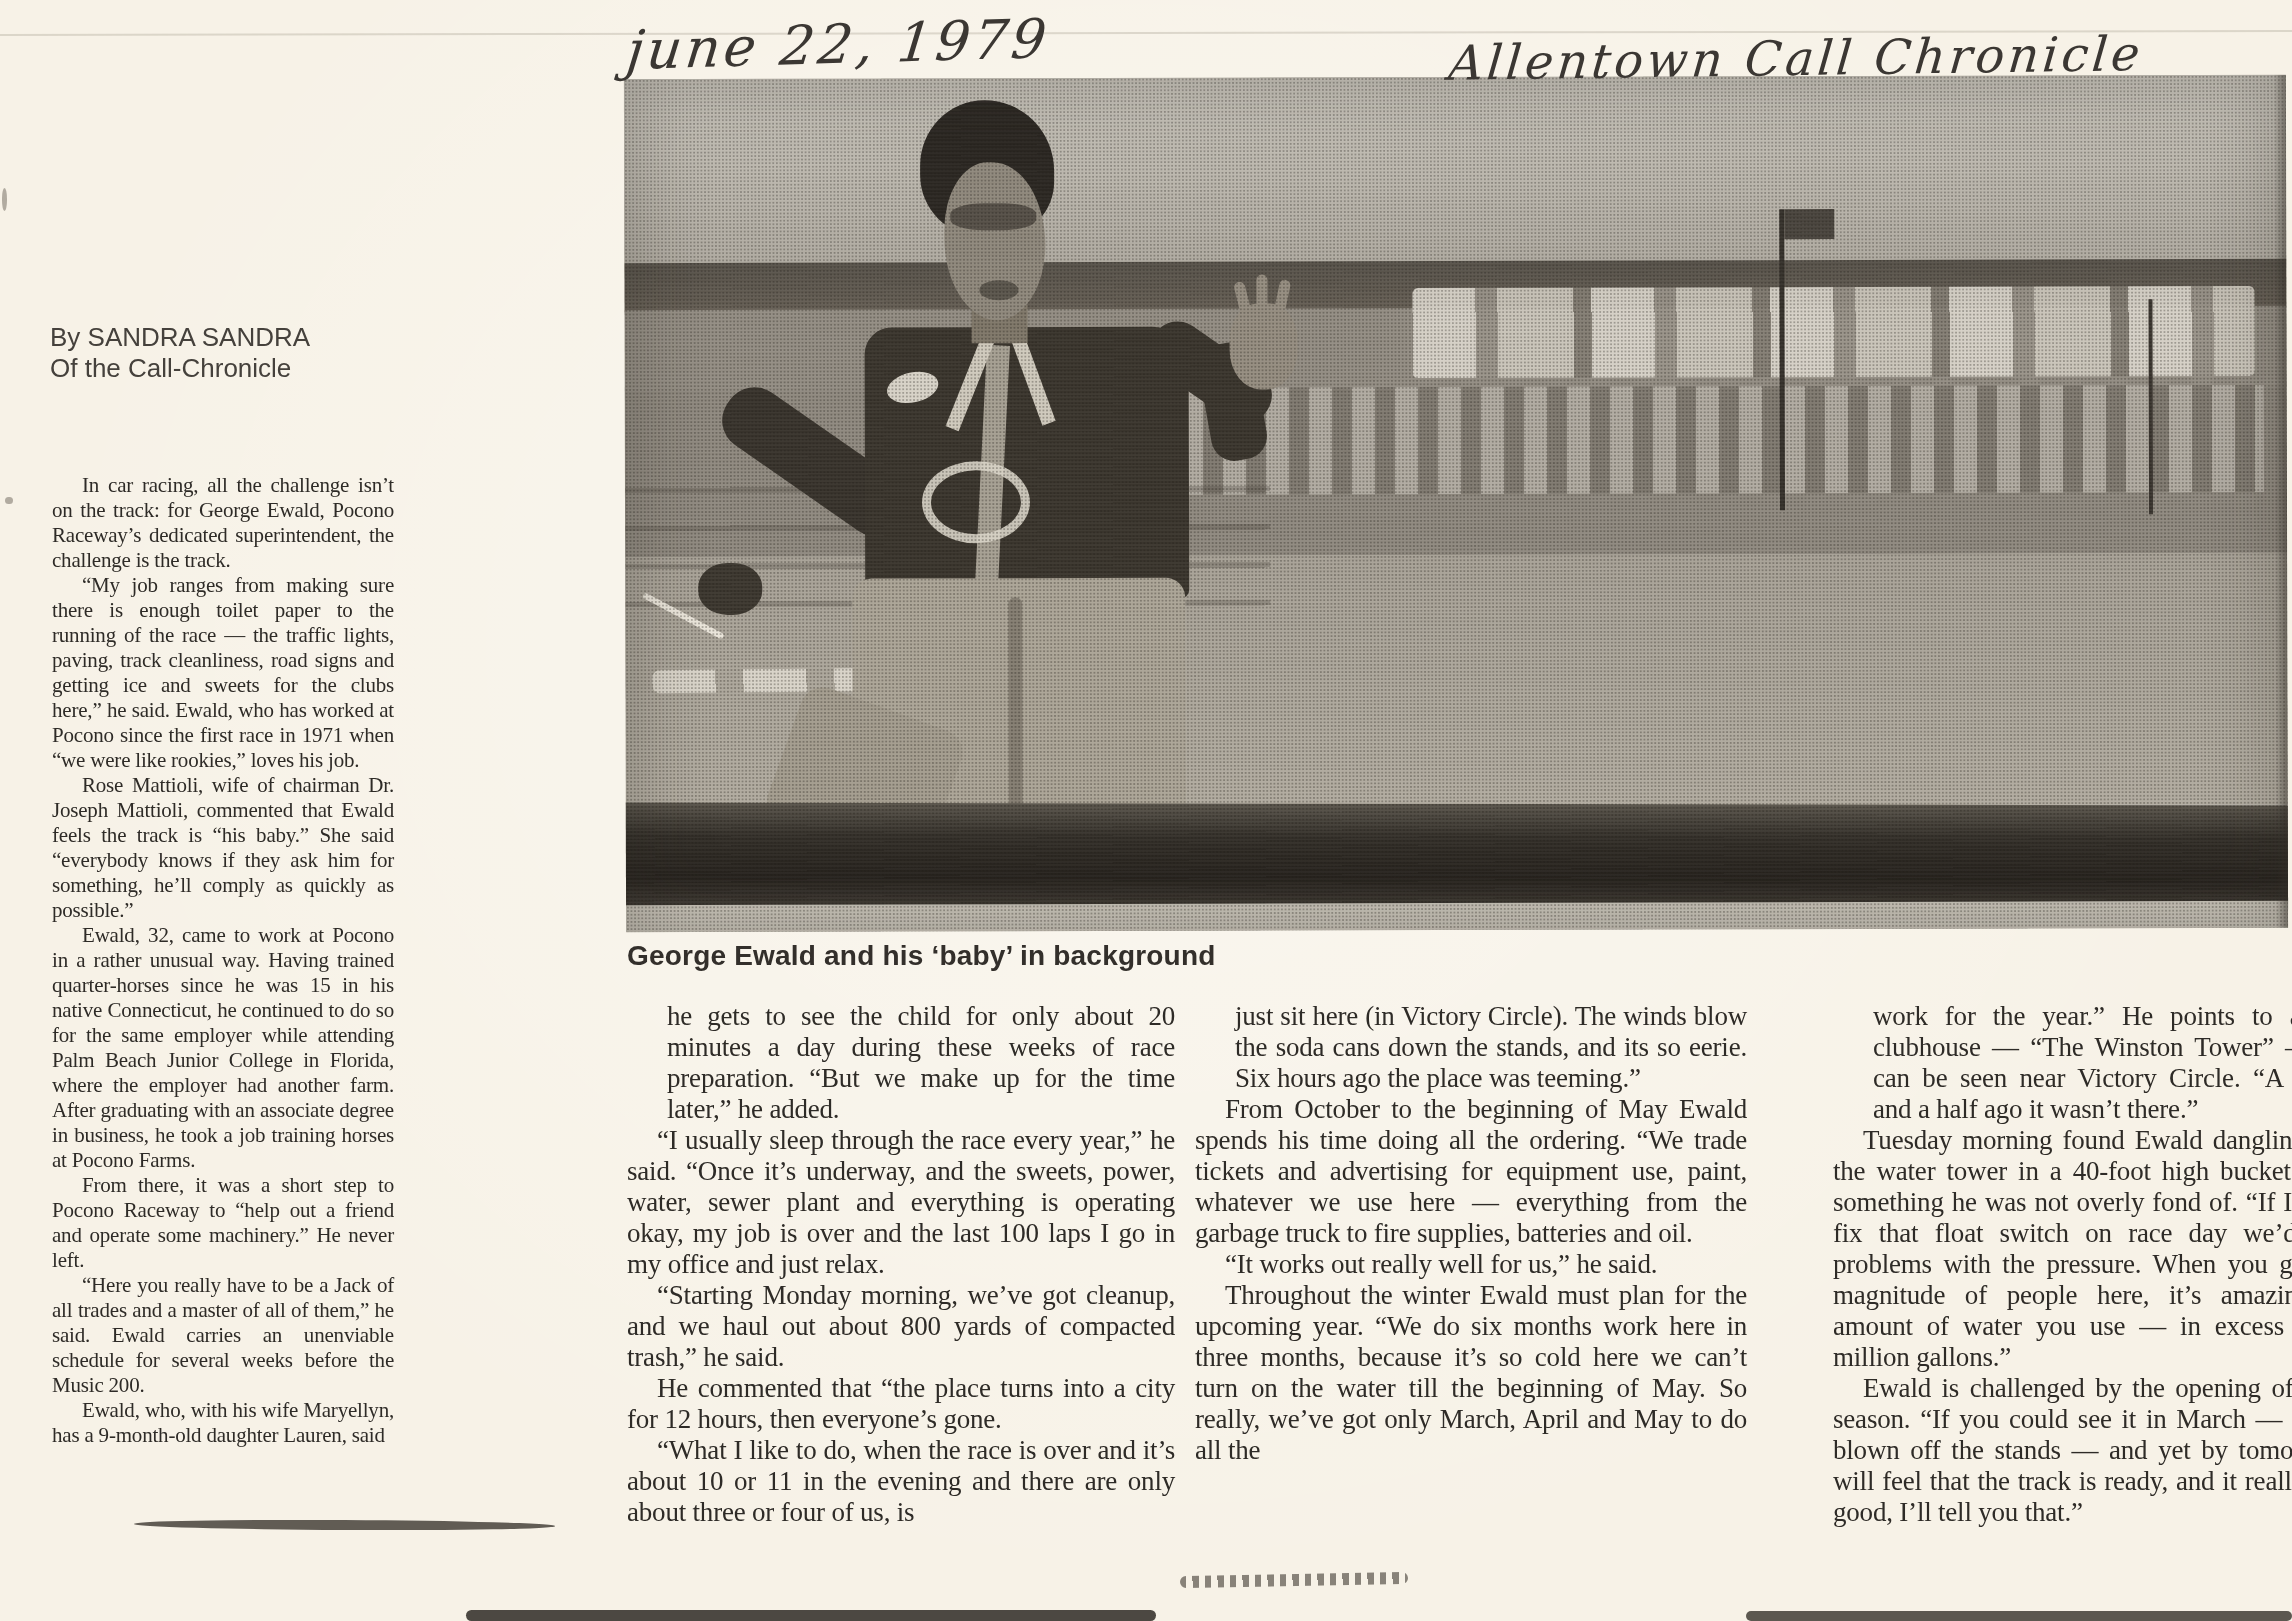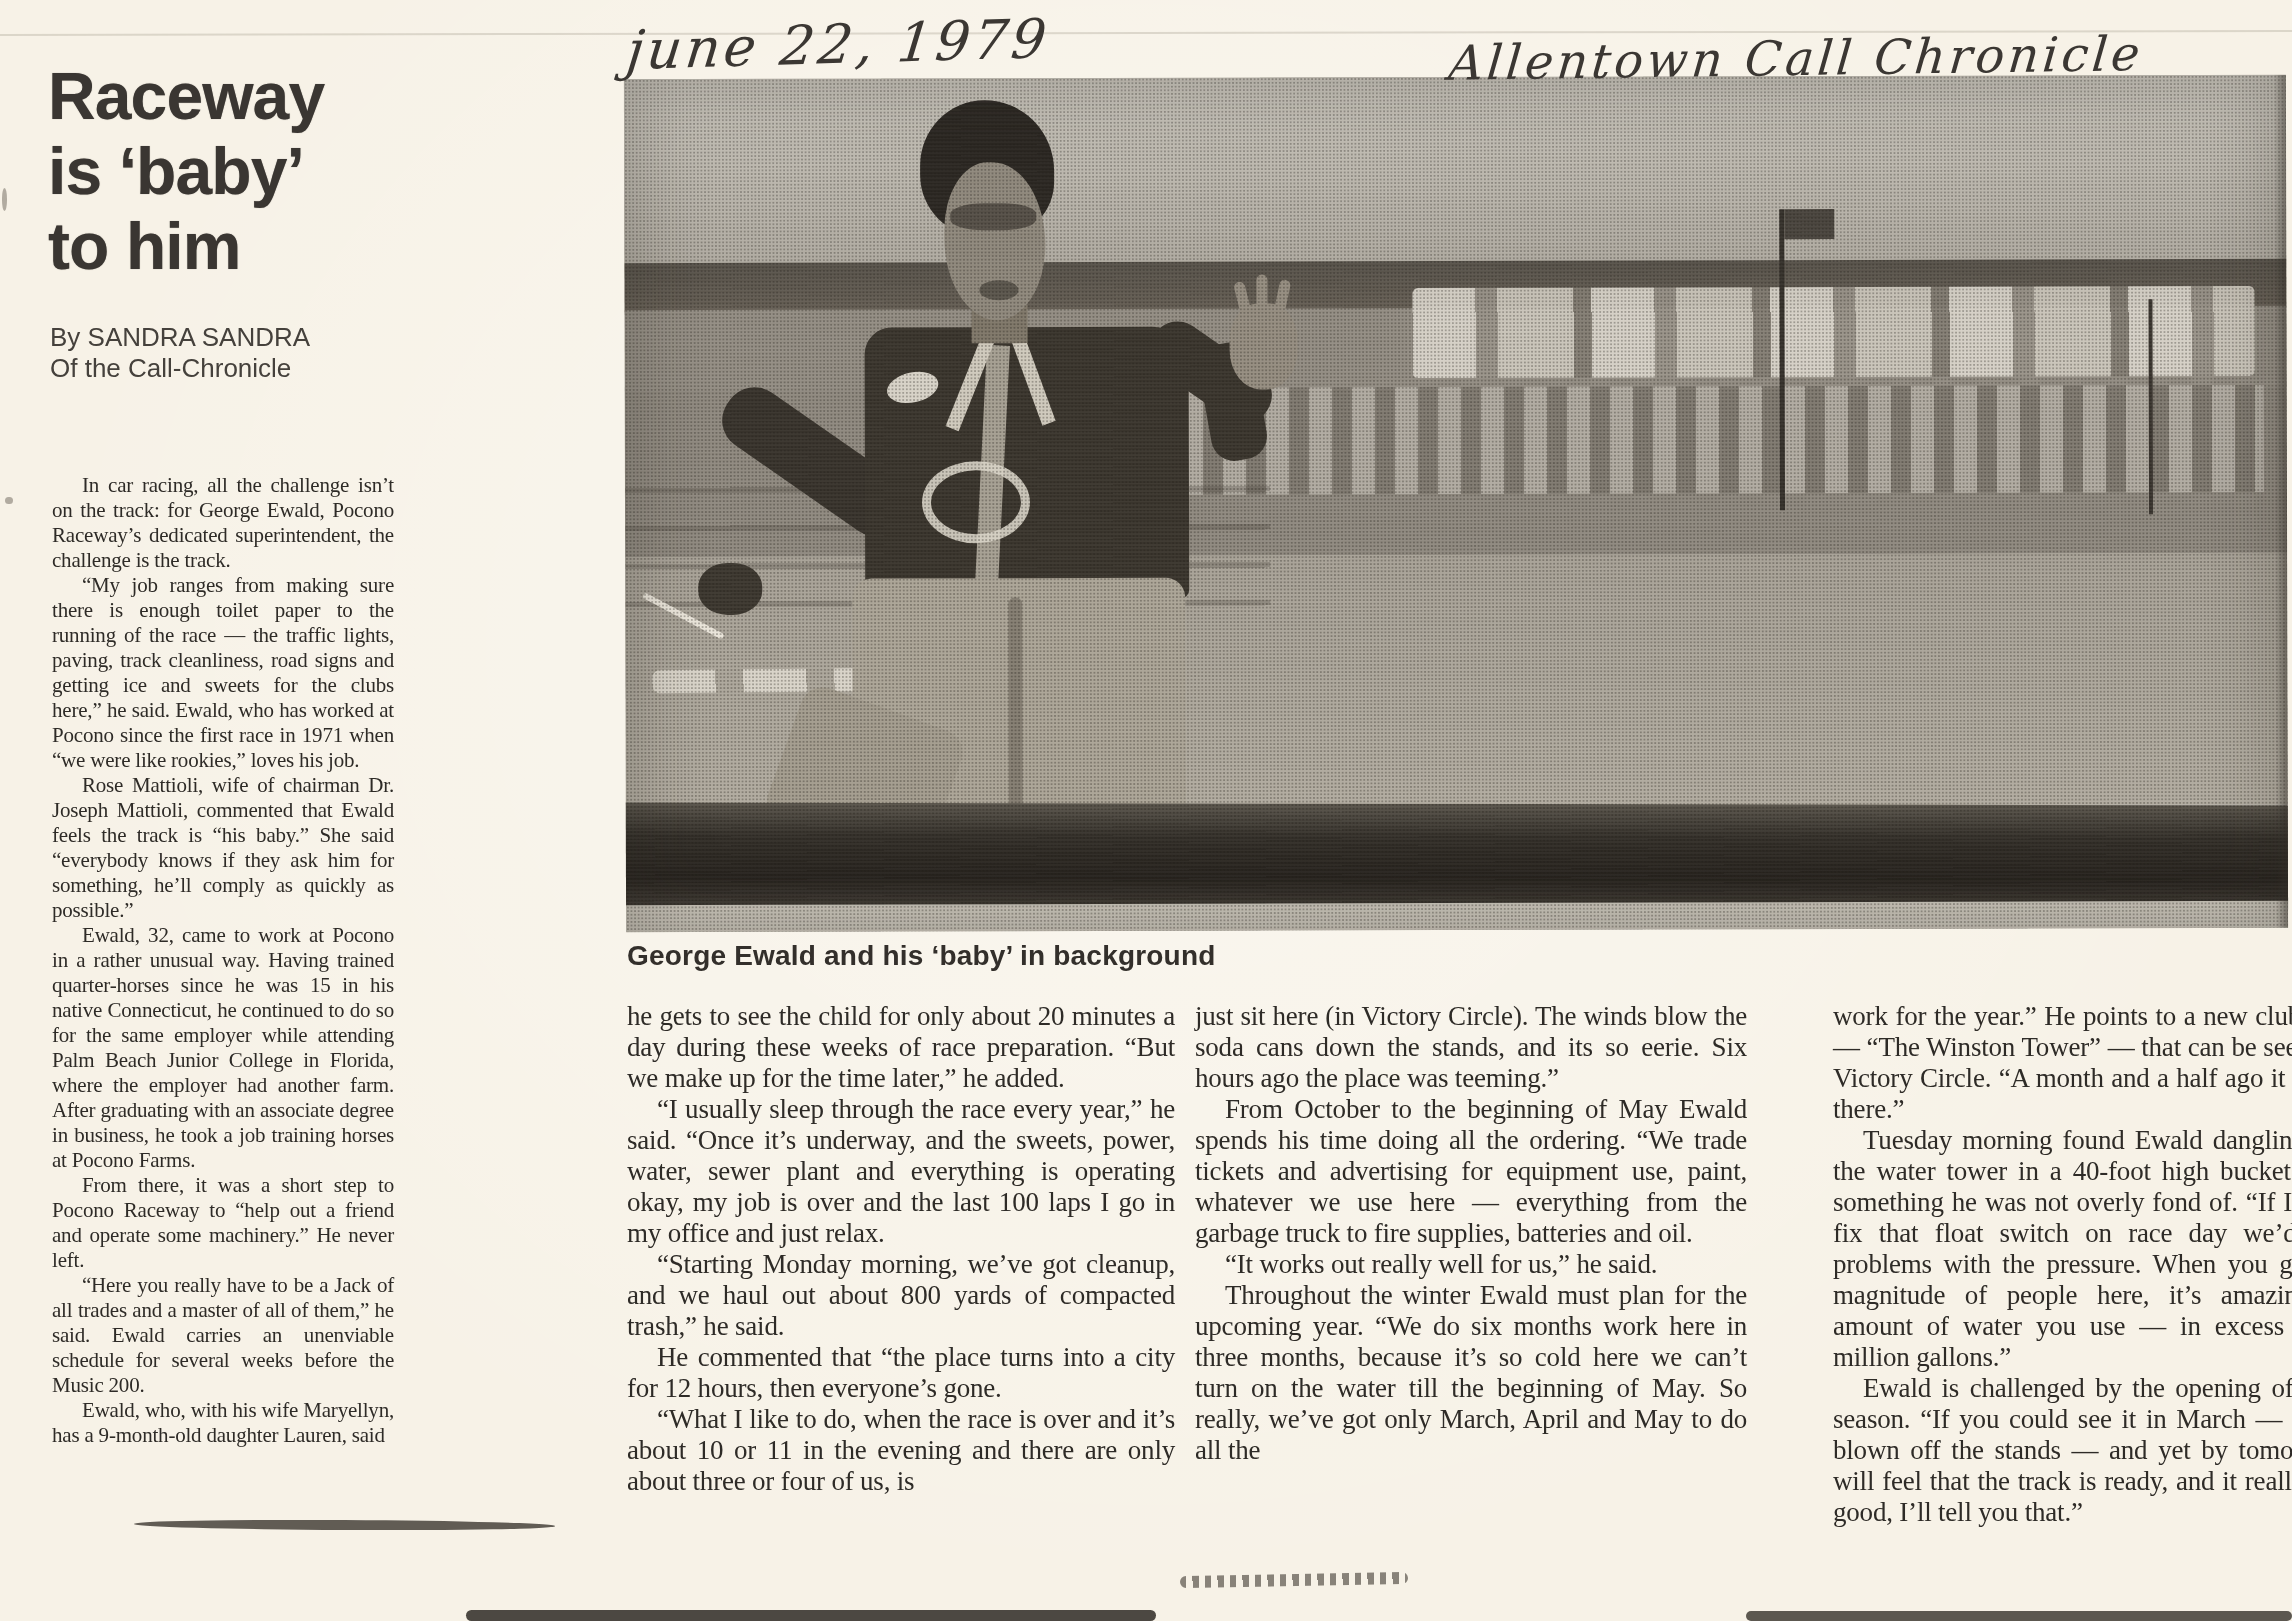--- a/index.html
+++ b/index.html
@@ -24,21 +24,21 @@
     position:absolute;left:48px;top:59px;width:376px;
     font-family:"Liberation Sans", sans-serif;font-weight:bold;
     font-size:66px;line-height:75px;color:#3a3632;letter-spacing:-0.9px;
     text-shadow:0 0 0.9px rgba(58,54,50,.55);white-space:pre-line;
   }
   .byline{position:absolute;left:50px;top:322px;font-family:"Liberation Sans", sans-serif;
     font-size:26px;line-height:31px;color:#45413c;}
   
   .col{position:absolute;text-align:justify;}
   .col p{margin:0;text-indent:30px;}
-  .col p.cont{text-indent:0;}
+  .col p.cont{text-indent:0;margin-left:40px;}
   .col-1{left:36px;top:473px;width:342px;font-size:21px;line-height:25px;letter-spacing:-0.2px;margin-left:16px;}
   .col-n{font-size:27px;line-height:31px;letter-spacing:-0.2px;}
   .col-2{left:627px;top:1001px;width:548px;}
   .col-3{left:1195px;top:1001px;width:552px;}
   .col-4{left:1833px;top:1001px;width:530px;}
   
   .caption{
     position:absolute;left:627px;top:940px;width:1254px;
     font-family:"Liberation Sans", sans-serif;font-weight:bold;
     font-size:28px;color:#332f2b;letter-spacing:0.2px;
@@ -110,23 +110,20 @@
 
 <div class="sheet">
   <div class="topline"></div>
   <div class="speck" style="left:5.4px;top:497px;width:7.2px;height:7.2px;"></div>
   <div class="speck" style="left:1.8px;top:188px;width:5.4px;height:23px;"></div>
   <div class="speck" style="left:2268px;top:303px;width:6.3px;height:27px;"></div>
 
   <div class="hand hand-date">june 22, 1979</div>
   <div class="hand hand-src">Allentown Call Chronicle</div>
 
-  <div class="headline">Raceway
-is ‘baby’
-to him</div>
 
   <div class="byline">
     <div>By SANDRA SANDRA</div>
     <div>Of the Call-Chronicle</div>
   </div>
 
   <div class="photo">
     <div class="ph-sky"></div>
     <div class="ph-treeline"></div>
     <div class="ph-band1"></div>

